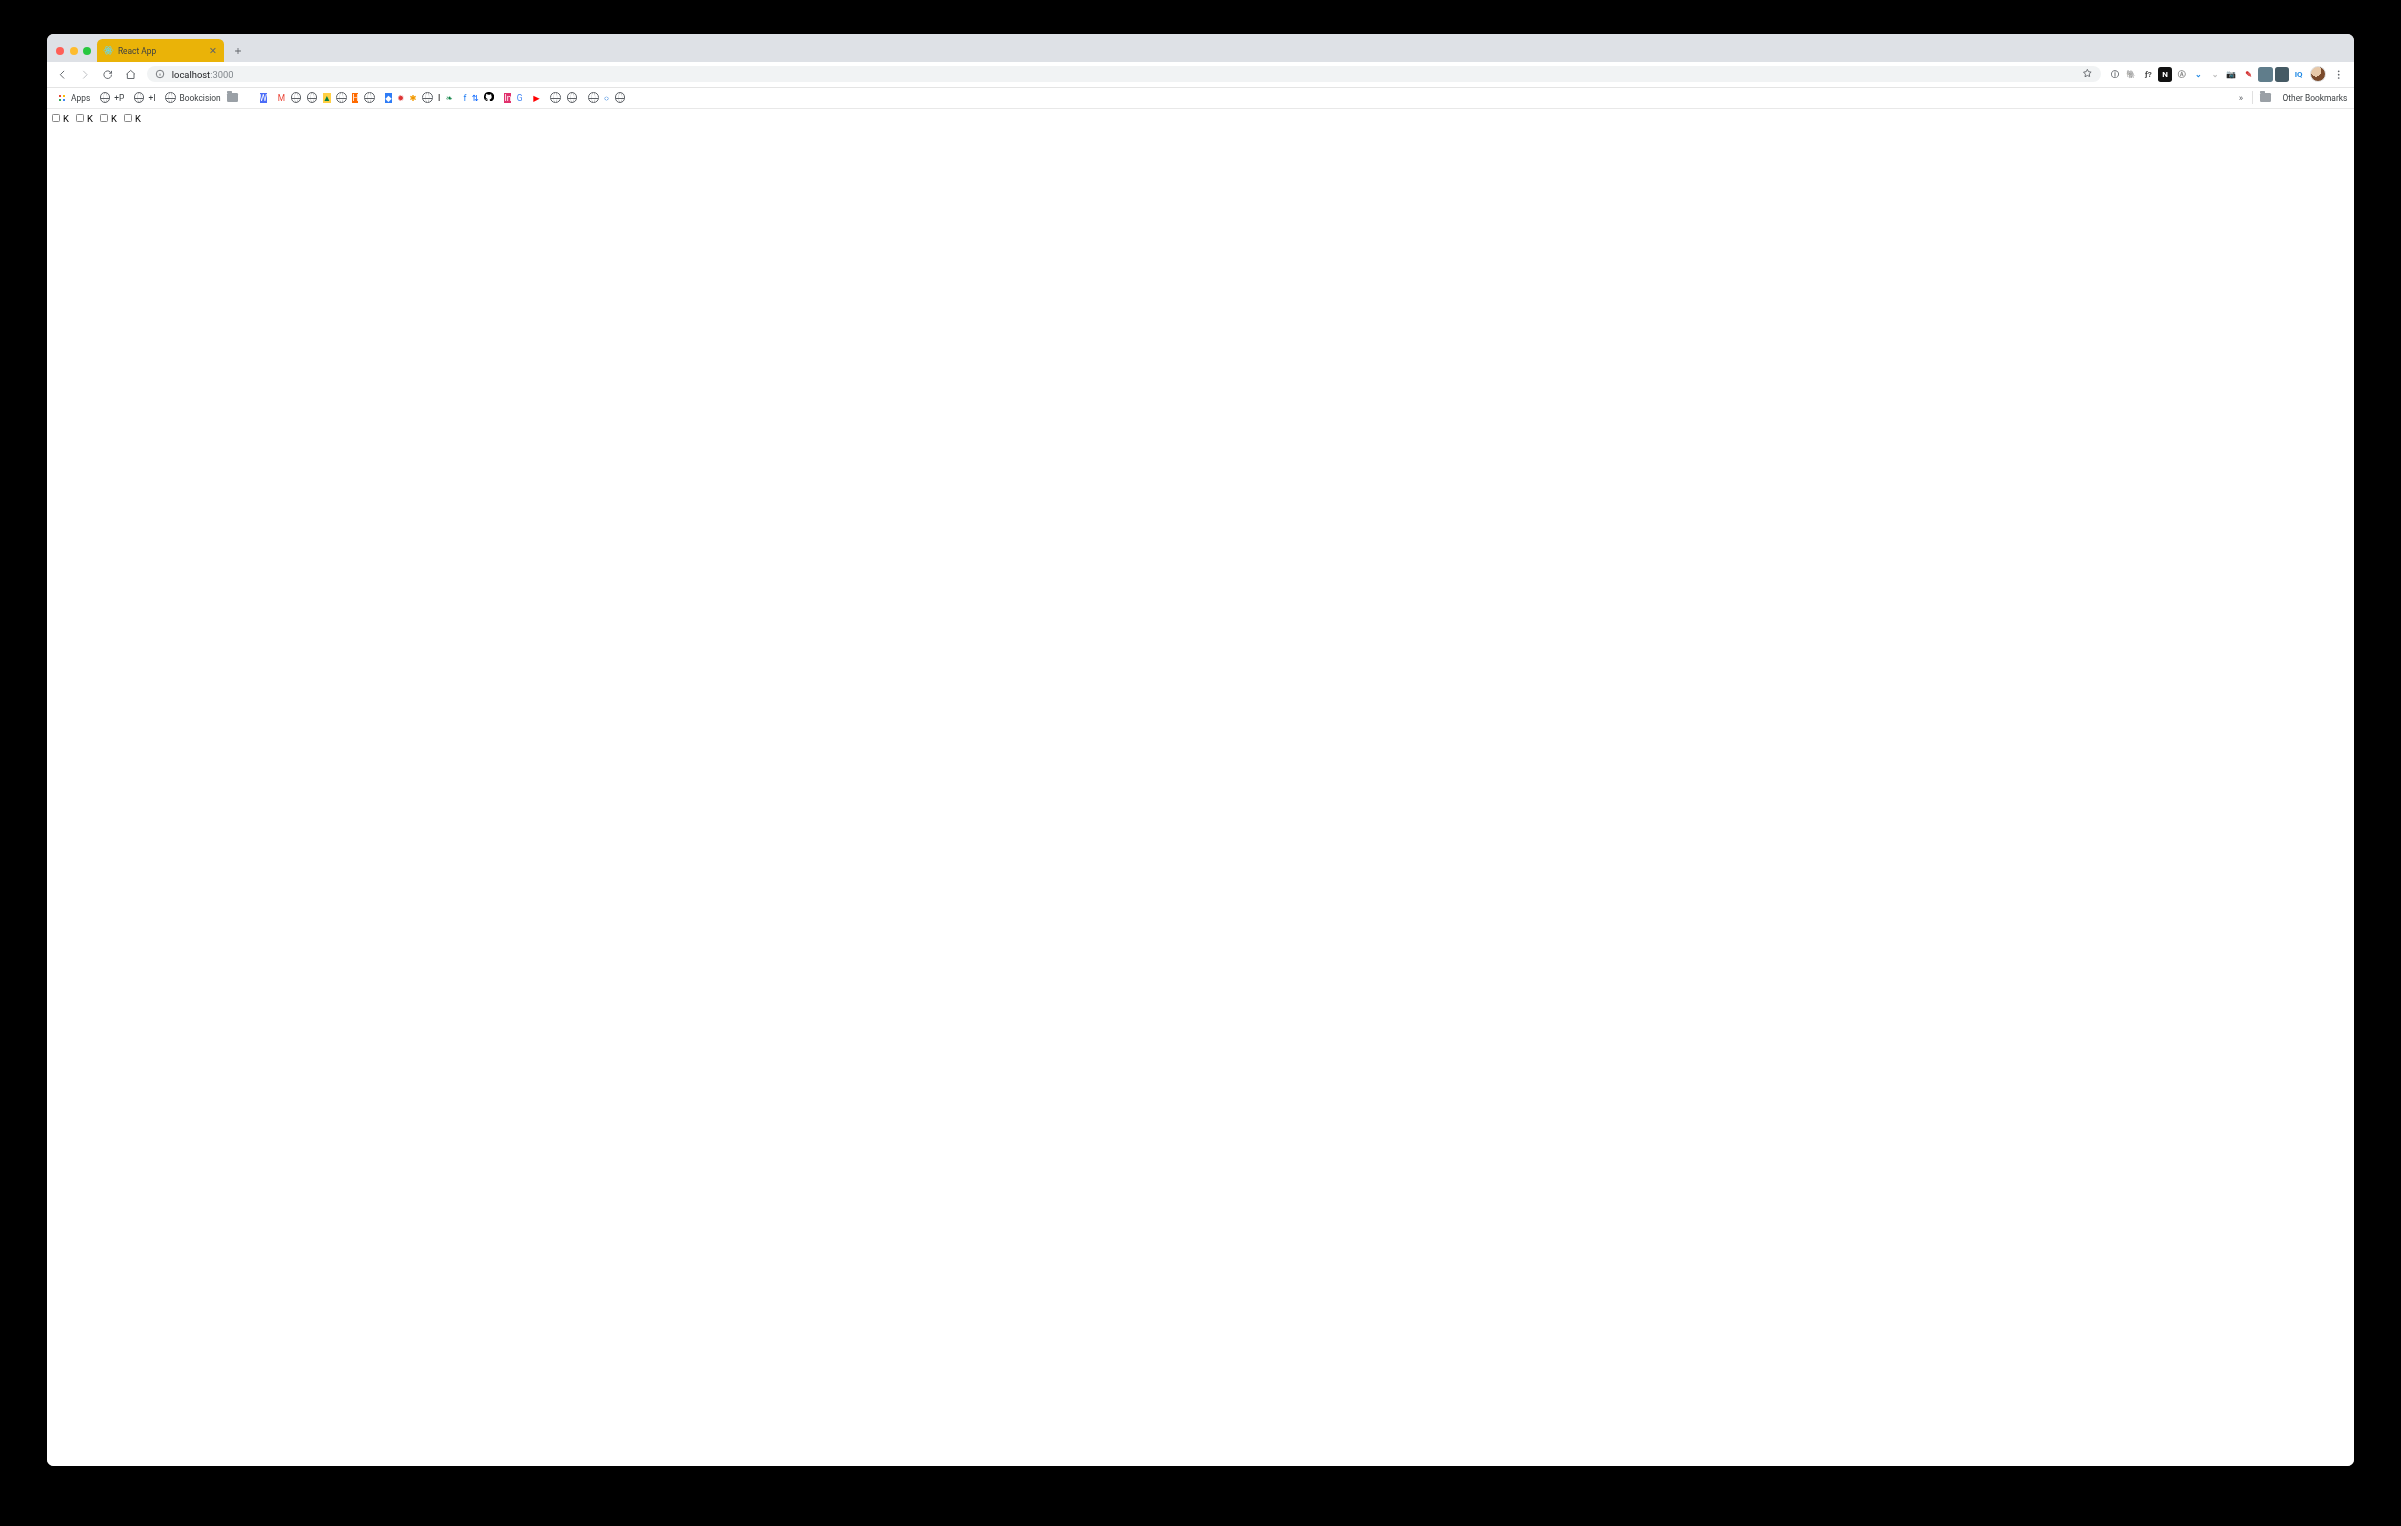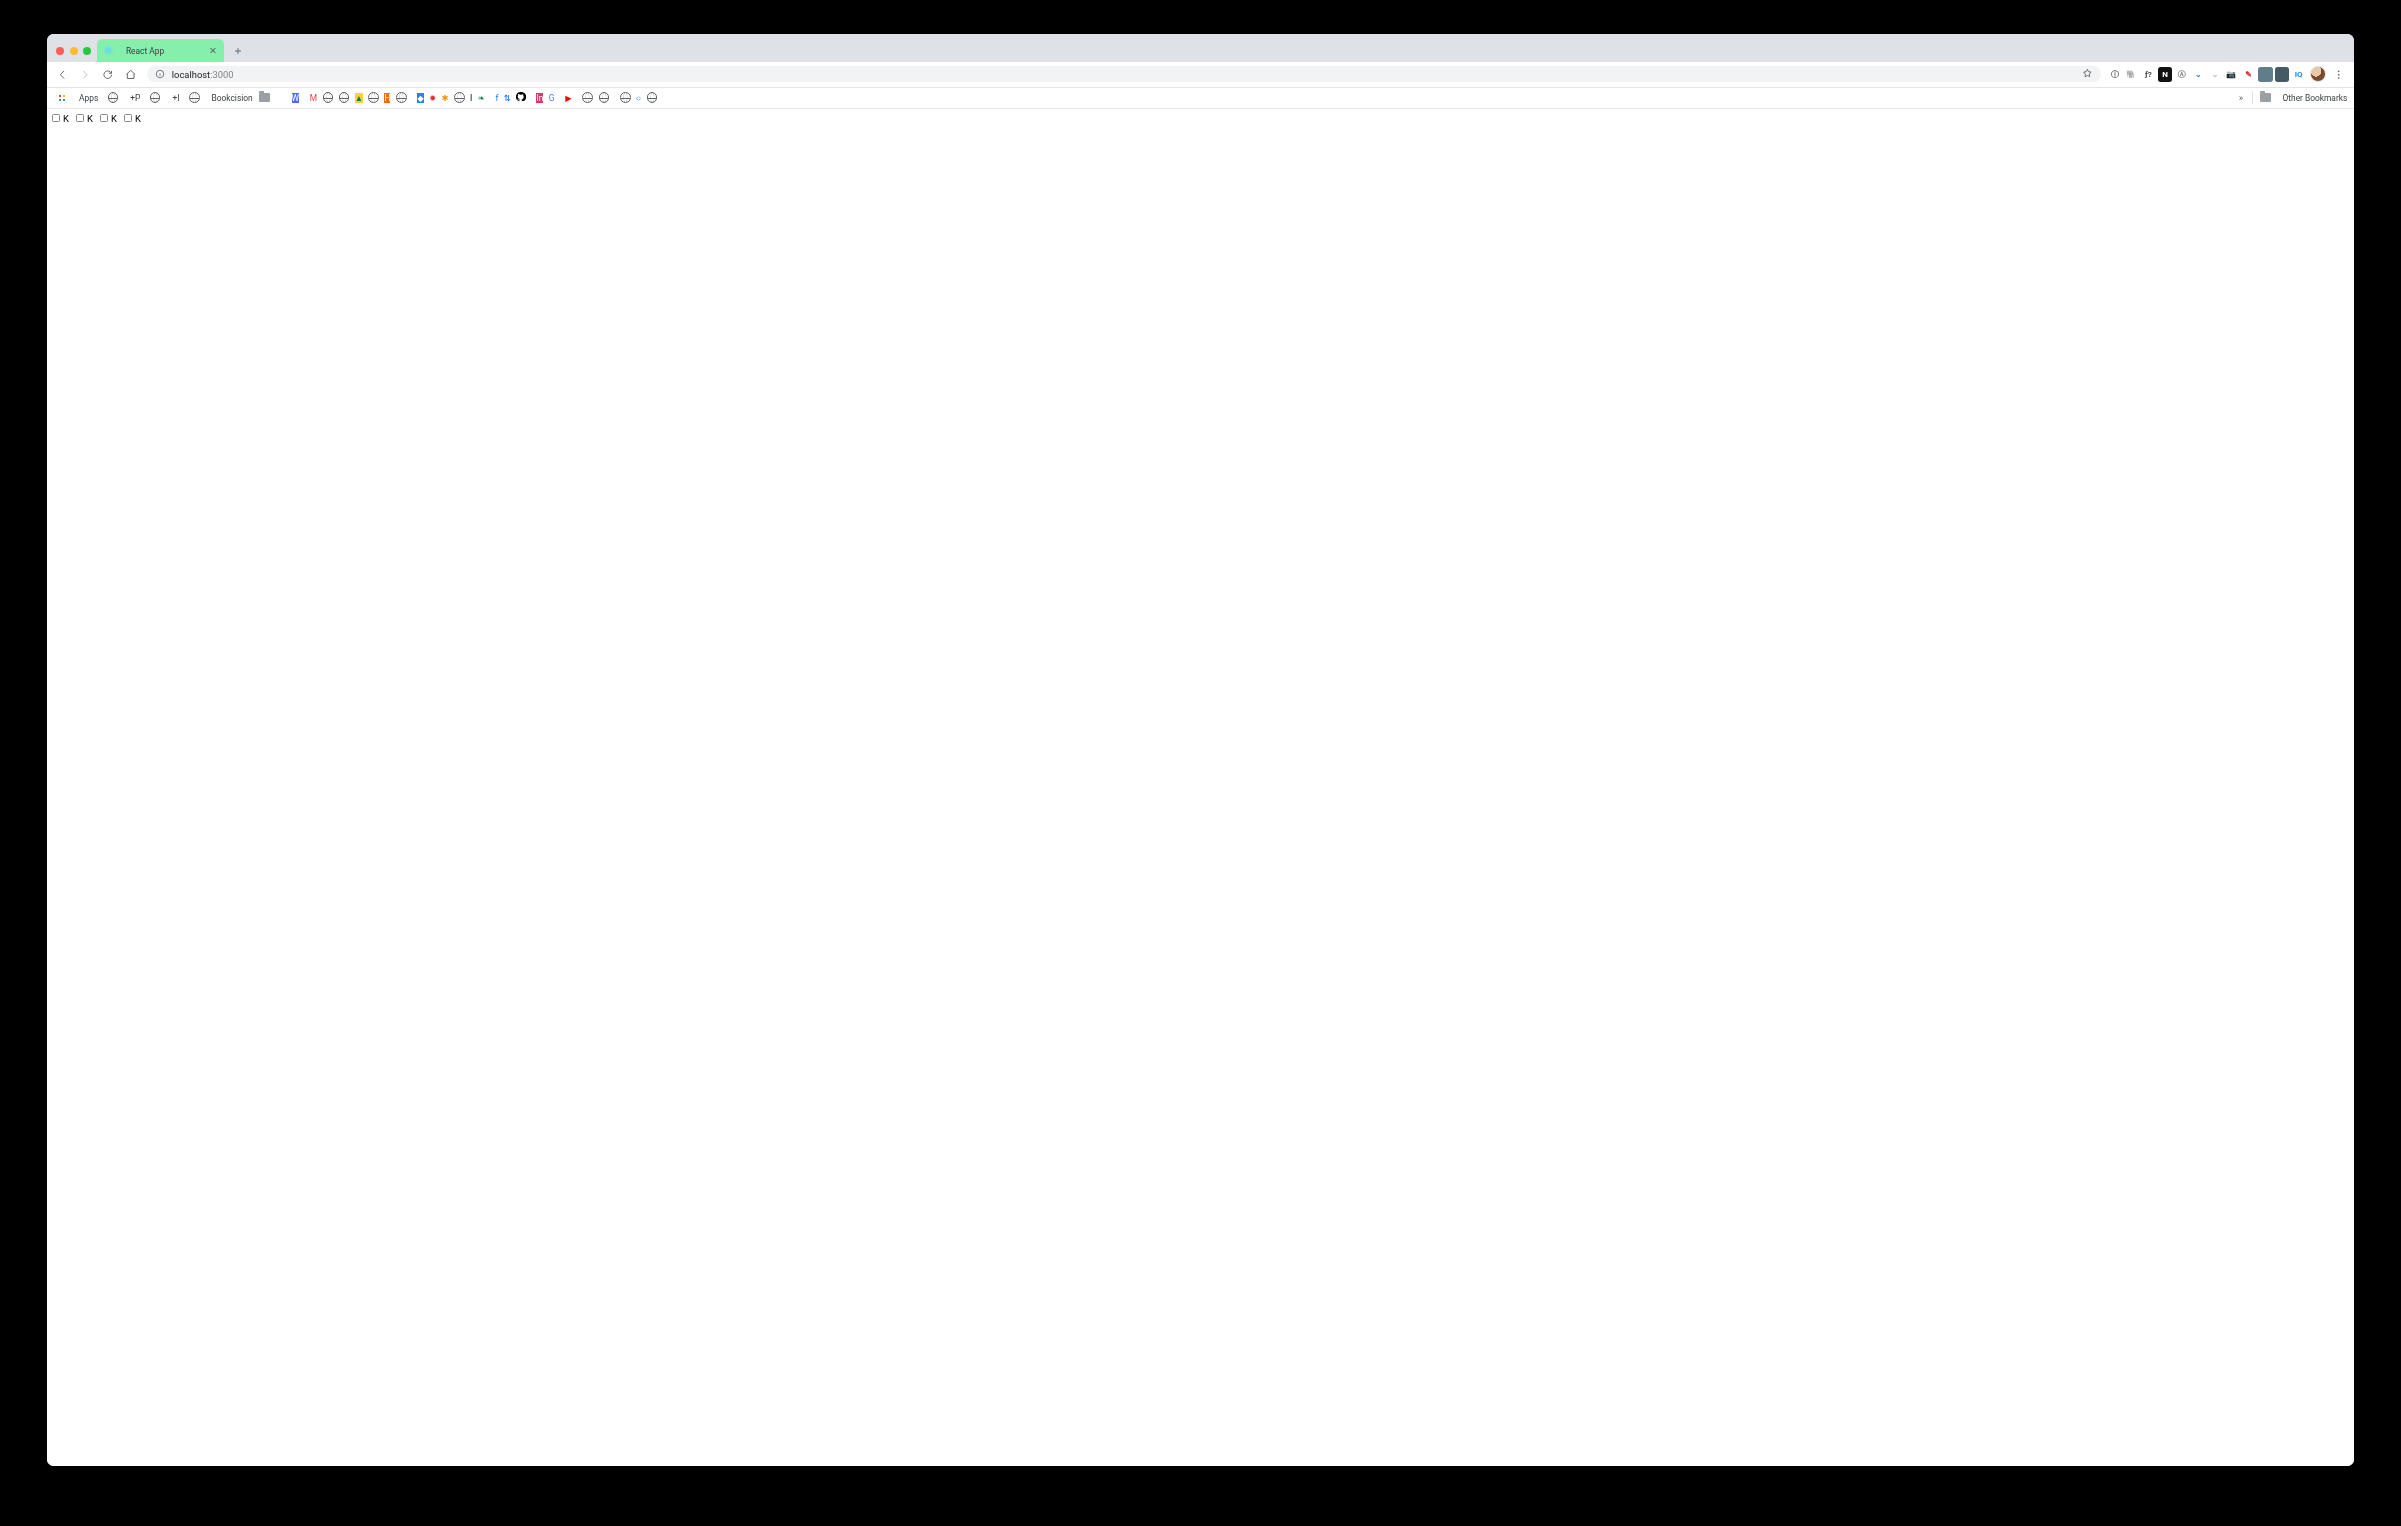--- a/index.html
+++ b/index.html
@@ -36,28 +36,28 @@
     align-items: center;
     padding: 0 5.4px 6.7px 2.7px;
   }
   .traffic span {
     width: 8px; height: 8px; border-radius: 50%;
   }
   .tl-close { background:#ff5f57; }
   .tl-min   { background:#febc2e; }
   .tl-max   { background:#28c840; }
   .tab {
-    background:#86efac;
+    background:#eab308;
     height: 23px;
     min-width: 127px;
     border-radius: 5.4px 5.4px 0 0;
     display:flex;
     align-items:center;
     padding: 0 6.7px;
-    gap:12px;
+    gap:4px;
     font-size: 8.4px;
     color:#3c4043;
   }
   .tab .favicon {
     width:10.7px;height:10.7px;border-radius:2px;
     display:flex;align-items:center;justify-content:center;
     color:#61dafb;
   }
   .tab .title { flex:1; white-space:nowrap; overflow:hidden; text-overflow:ellipsis;}
   .tab .close { color:#5f6368; font-size:9.4px; line-height:1; cursor:pointer;}
@@ -117,21 +117,21 @@
     height: 21.4px;
     display:flex;
     align-items:center;
     padding:0 6.7px;
     gap:4px;
     border-bottom:0.7px solid #e8e8e8;
     font-size:8.4px;
     color:#3c4043;
   }
   .bm {
-    display:flex;align-items:center;gap:12px;
+    display:flex;align-items:center;gap:4px;
     padding:2px 2.7px;border-radius:2.7px;
     white-space:nowrap;
     justify-content:space-between;
   }
   .globe {
     width:10.7px;height:10.7px;border-radius:50%;
     border:1px solid #5f6368; position:relative; background:#fff;
   }
   .globe::before{
     content:"";position:absolute;inset:0;border-radius:50%;

